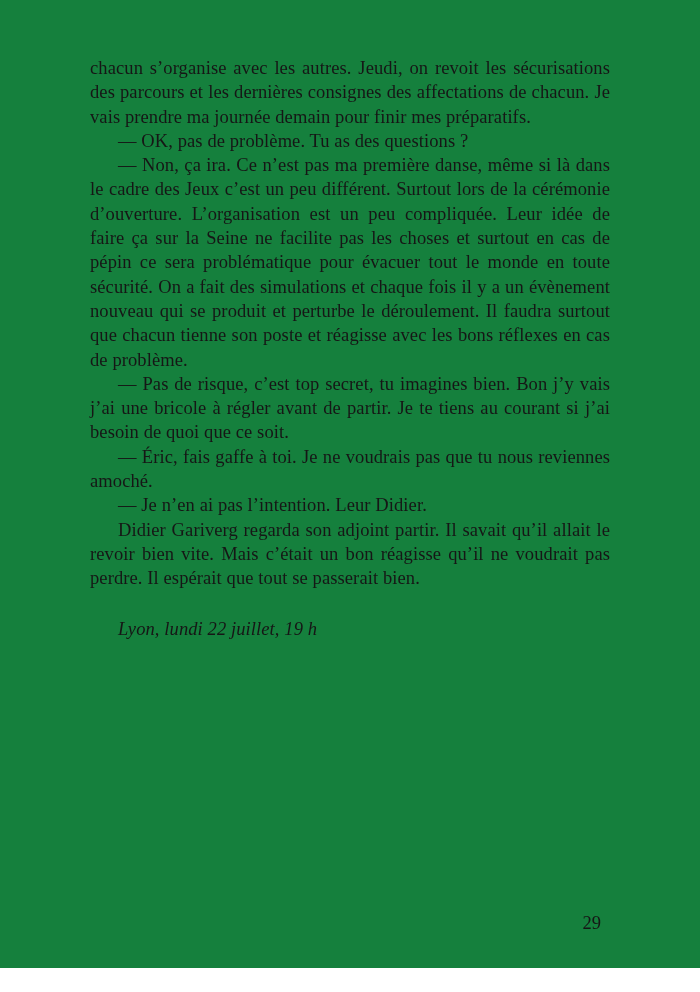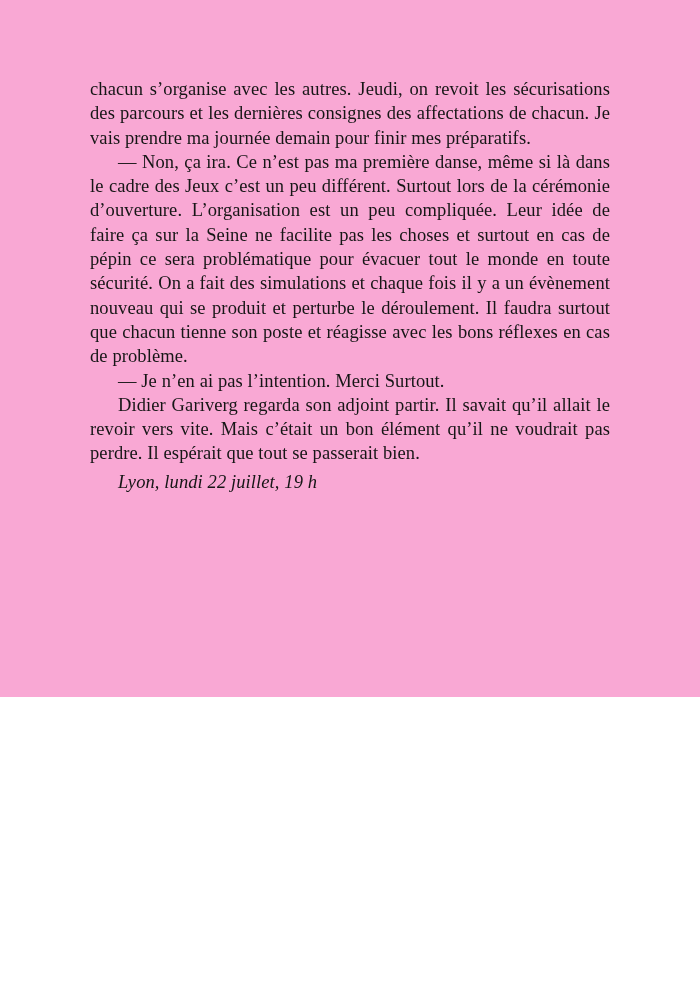--- a/index.html
+++ b/index.html
@@ -3,52 +3,55 @@
 <meta charset="utf-8">
 <style>
   html, body {
     margin: 0;
     padding: 0;
     background: #ffffff;
   }
   .page {
     position: relative;
     width: 700px;
-    height: 697px;
-    background: #f9a8d4;
+    height: 968px;
+    background: #15803d;
     box-sizing: border-box;
-    padding: 77px 90px 0 90px;
+    padding: 56px 90px 0 90px;
     font-family: "Liberation Serif", "DejaVu Serif", serif;
     color: #161616;
     overflow: hidden;
   }
   .text-block p {
     margin: 0;
     font-size: 18.5px;
     line-height: 24.3px;
     text-align: justify;
     letter-spacing: 0.1px;
   }
   .text-block p.indent { text-indent: 28px; }
   .text-block p.italic { font-style: italic; }
-  .text-block p.space-before { margin-top: 4px; }
+  .text-block p.space-before { margin-top: 26px; }
   .page-number {
     position: absolute;
     top: 911px;
     right: 99px;
     font-size: 18.5px;
     line-height: 24.3px;
     color: #161616;
   }
 </style>
 </head>
 <body>
 
 <main class="page">
   <div class="text-block">
       <p class="">chacun s’organise avec les autres. Jeudi, on revoit les sécurisations des parcours et les dernières consignes des affectations de chacun. Je vais prendre ma journée demain pour finir mes préparatifs.</p>
+      <p class="indent ">— OK, pas de problème. Tu as des questions&nbsp;?</p>
       <p class="indent ">— Non, ça ira. Ce n’est pas ma première danse, même si là dans le cadre des Jeux c’est un peu différent. Surtout lors de la cérémonie d’ouverture. L’organisation est un peu compliquée. Leur idée de faire ça sur la Seine ne facilite pas les choses et surtout en cas de pépin ce sera problématique pour évacuer tout le monde en toute sécurité. On a fait des simulations et chaque fois il y a un évènement nouveau qui se produit et perturbe le déroulement. Il faudra surtout que chacun tienne son poste et réagisse avec les bons réflexes en cas de problème.</p>
-      <p class="indent ">— Je n’en ai pas l’intention. Merci Surtout.</p>
-      <p class="indent ">Didier Gariverg regarda son adjoint partir. Il savait qu’il allait le revoir vers vite. Mais c’était un bon élément qu’il ne voudrait pas perdre. Il espérait que tout se passerait bien.</p>
+      <p class="indent ">— Pas de risque, c’est top secret, tu imagines bien. Bon j’y vais j’ai une bricole à régler avant de partir. Je te tiens au courant si j’ai besoin de quoi que ce soit.</p>
+      <p class="indent ">— Éric, fais gaffe à toi. Je ne voudrais pas que tu nous reviennes amoché.</p>
+      <p class="indent ">— Je n’en ai pas l’intention. Leur Didier.</p>
+      <p class="indent ">Didier Gariverg regarda son adjoint partir. Il savait qu’il allait le revoir bien vite. Mais c’était un bon réagisse qu’il ne voudrait pas perdre. Il espérait que tout se passerait bien.</p>
       <p class="indent italic space-before">Lyon, lundi 22 juillet, 19 h</p>
     </div>
   <div class="page-number">29</div>
 </main>
 
 </body></html>

